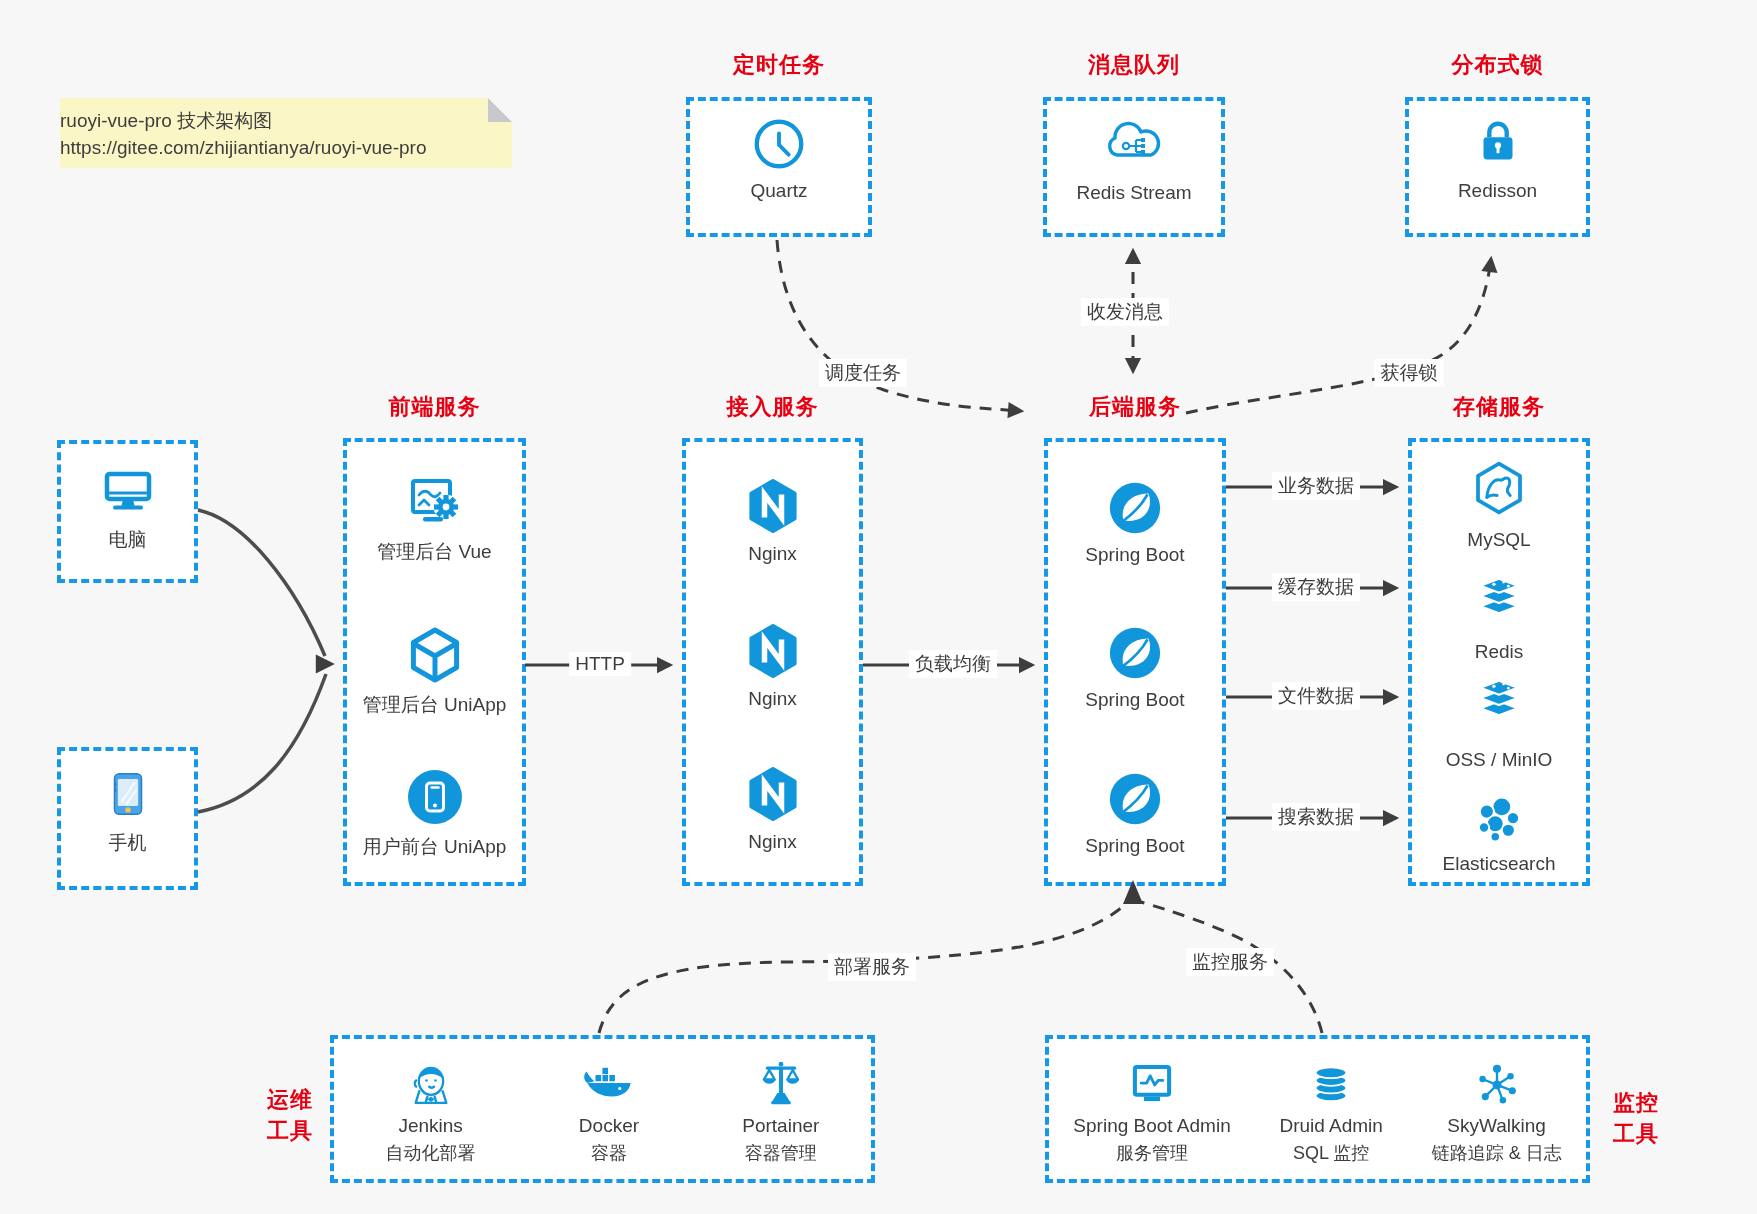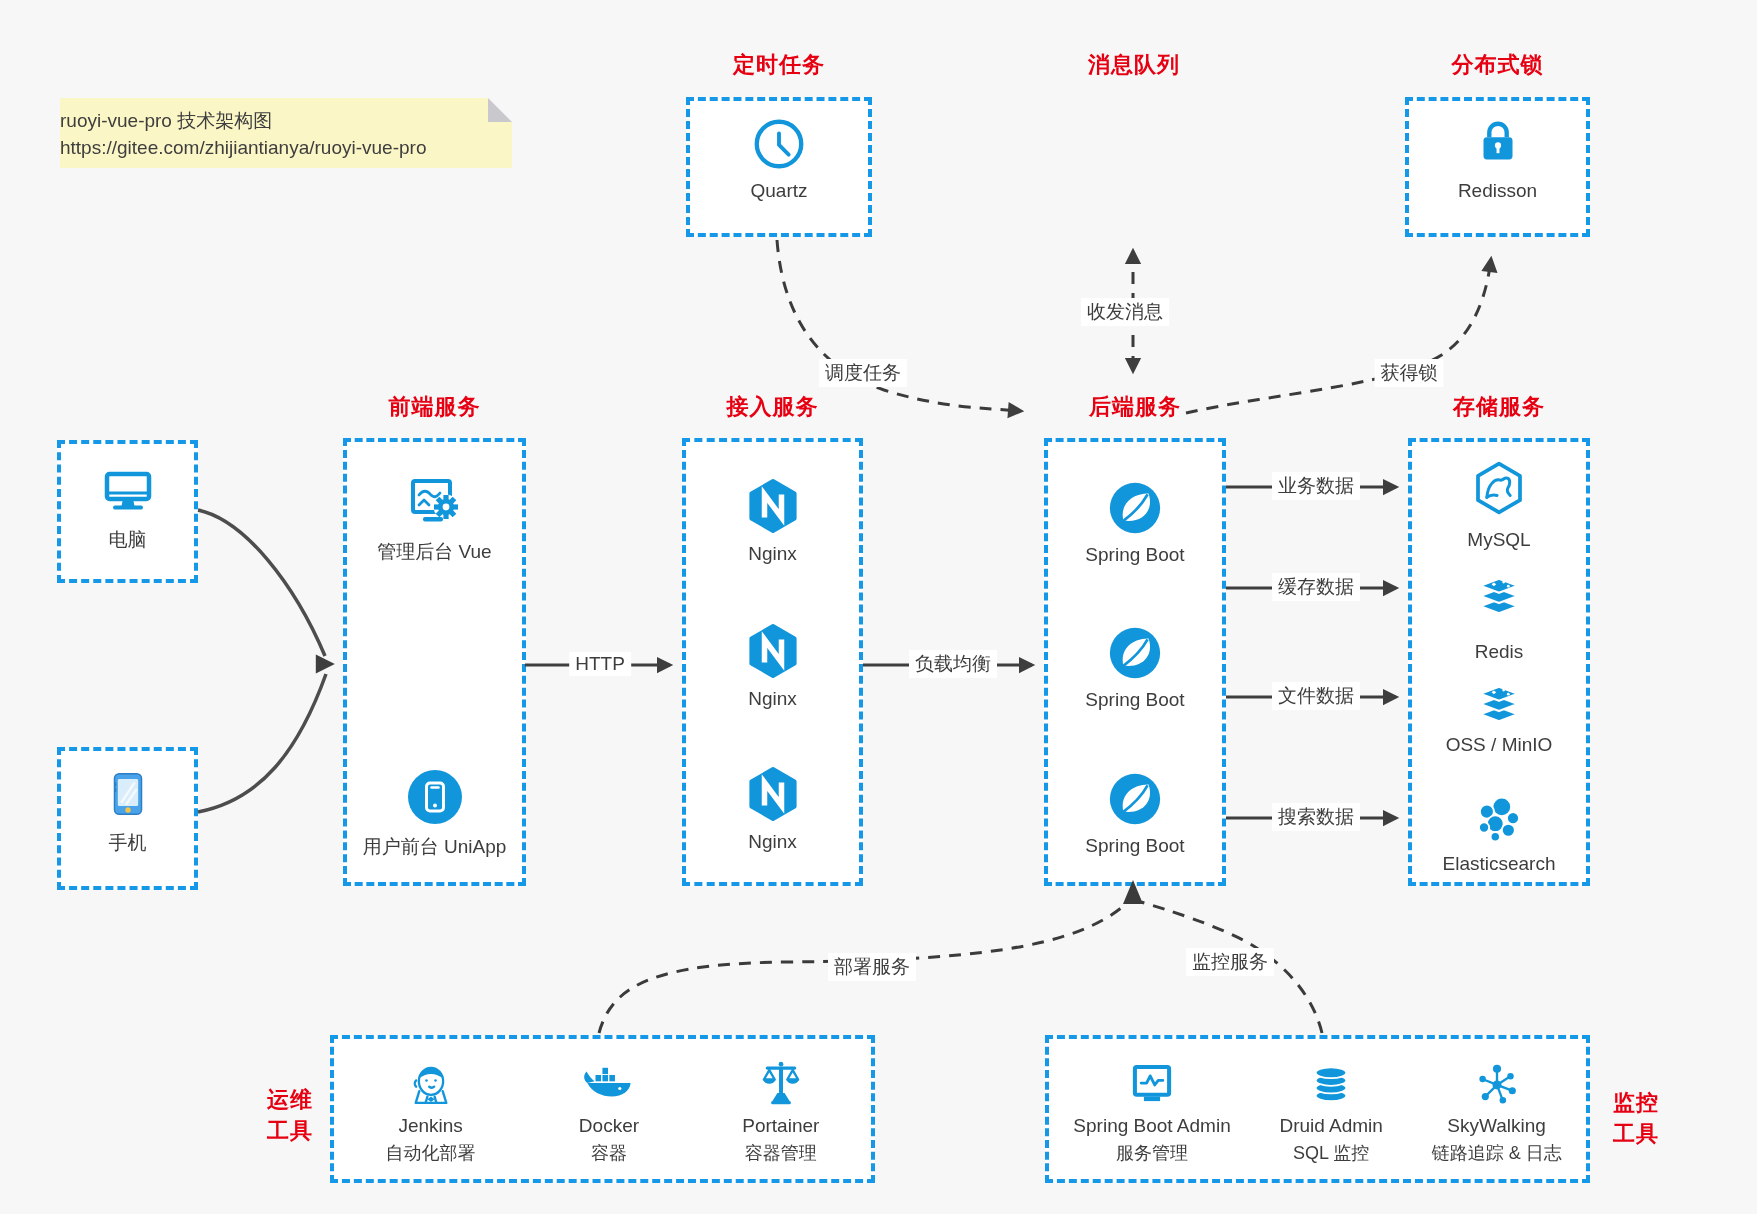--- a/index.html
+++ b/index.html
@@ -74,20 +74,33 @@
     <div class="item" style="top:14px;">
       <svg viewBox="-30 -30 60 60" width="58" height="58">
         <circle r="23" fill="none" stroke="#1296db" stroke-width="4.5"></circle>
         <path d="M0,-11 L0,1 L10,11" fill="none" stroke="#1296db" stroke-width="4" stroke-linecap="round" stroke-linejoin="round"></path>
       </svg>
       <div class="ilabel">Quartz</div>
     </div>
   </div>
 
   <div class="gtitle" style="left:1043px;top:50px;width:182px;">消息队列</div>
+  <div class="dbox" style="left:1043px;top:97px;width:182px;height:140px;">
+    <div class="item" style="top:14px;">
+      <svg viewBox="-30 -30 60 60" width="60" height="60">
+        <path d="M-17,10 A9,9 0 0 1 -19,-7 A13.5,13.5 0 0 1 7,-13 A10,10 0 0 1 17,10 Z" fill="none" stroke="#1296db" stroke-width="3.4" stroke-linejoin="round"></path>
+        <circle cx="-8" cy="1" r="3.2" fill="none" stroke="#1296db" stroke-width="2.2"></circle>
+        <path d="M-4.8,1 H2 M2,-5 V7 M2,-5 H7 M2,1 H7 M2,7 H7" fill="none" stroke="#1296db" stroke-width="2.2"></path>
+        <rect x="7" y="-7" width="4" height="4" fill="#1296db"></rect>
+        <rect x="7" y="-1" width="4" height="4" fill="#1296db"></rect>
+        <rect x="7" y="5" width="4" height="4" fill="#1296db"></rect>
+      </svg>
+      <div class="ilabel">Redis Stream</div>
+    </div>
+  </div>
 
   <div class="gtitle" style="left:1405px;top:50px;width:185px;">分布式锁</div>
   <div class="dbox" style="left:1405px;top:97px;width:185px;height:140px;">
     <div class="item" style="top:14px;">
       <svg viewBox="-30 -30 60 60" width="58" height="58">
         <path d="M-9,-7 V-12 A9,9 0 0 1 9,-12 V-7" fill="none" stroke="#1296db" stroke-width="4.5"></path>
         <rect x="-15" y="-7" width="30" height="23" rx="3.5" fill="#1296db"></rect>
         <circle cx="0" cy="1.5" r="3.2" fill="#fff"></circle>
         <rect x="-1.5" y="2.5" width="3" height="7" fill="#fff"></rect>
       </svg>
@@ -136,20 +149,27 @@
             <rect x="-2.6" y="-12" width="5.2" height="24" transform="rotate(90)"></rect>
             <rect x="-2.6" y="-12" width="5.2" height="24" transform="rotate(135)"></rect>
             <circle r="8"></circle>
           </g>
           <circle r="3.4" fill="#fff"></circle>
         </g>
         <rect x="-12" y="15" width="20" height="4.5" rx="2" fill="#1296db"></rect>
       </svg>
       <div class="ilabel">管理后台 Vue</div>
     </div>
+    <div class="item" style="top:183px;">
+      <svg viewBox="-30 -30 60 60" width="60" height="60">
+        <path d="M0,-25 L21.6,-12.5 V12.5 L0,25 L-21.6,12.5 V-12.5 Z" fill="none" stroke="#1296db" stroke-width="5" stroke-linejoin="round"></path>
+        <path d="M0,1 V23 M0,1 L-19,-10 M0,1 L19,-10" fill="none" stroke="#1296db" stroke-width="5" stroke-linecap="round"></path>
+      </svg>
+      <div class="ilabel">管理后台 UniApp</div>
+    </div>
     <div class="item" style="top:325px;">
       <svg viewBox="-30 -30 60 60" width="60" height="60">
         <circle r="27" fill="#1296db"></circle>
         <rect x="-8.5" y="-14" width="17" height="28" rx="3.5" fill="none" stroke="#fff" stroke-width="3"></rect>
         <path d="M-3.5,-9.5 H3.5" stroke="#fff" stroke-width="2.5" stroke-linecap="round"></path>
         <circle cx="0" cy="8.5" r="2" fill="#fff"></circle>
       </svg>
       <div class="ilabel">用户前台 UniApp</div>
     </div>
   </div>
@@ -223,21 +243,21 @@
           <path d="M-20,11 L0,3.5 L20,11 L0,18.5 Z" fill="#1296db" stroke="#fff" stroke-width="2.5"></path>
           <path d="M-20,0 L0,-7.5 L20,0 L0,7.5 Z" fill="#1296db" stroke="#fff" stroke-width="2.5"></path>
           <path d="M-20,-11 L0,-18.5 L20,-11 L0,-3.5 Z" fill="#1296db" stroke="#fff" stroke-width="2.5"></path>
           <path d="M-8,-12.5 l2.5,-2 2.5,2 -2.5,2 Z" fill="#fff"></path>
           <circle cx="5" cy="-15" r="1.5" fill="#fff"></circle>
           <circle cx="10" cy="-10.5" r="1.5" fill="#fff"></circle>
         </g>
       </svg>
       <div class="ilabel">Redis</div>
     </div>
-    <div class="item" style="top:234px;gap:2px;align-items:center;">
+    <div class="item" style="top:228px;gap:23px;align-items:center;">
       <svg viewBox="-30 -30 60 60" width="56" height="56">
         <g stroke-linejoin="round">
           <path d="M-20,11 L0,3.5 L20,11 L0,18.5 Z" fill="#1296db" stroke="#fff" stroke-width="2.5"></path>
           <path d="M-20,0 L0,-7.5 L20,0 L0,7.5 Z" fill="#1296db" stroke="#fff" stroke-width="2.5"></path>
           <path d="M-20,-11 L0,-18.5 L20,-11 L0,-3.5 Z" fill="#1296db" stroke="#fff" stroke-width="2.5"></path>
           <path d="M-8,-12.5 l2.5,-2 2.5,2 -2.5,2 Z" fill="#fff"></path>
           <circle cx="5" cy="-15" r="1.5" fill="#fff"></circle>
           <circle cx="10" cy="-10.5" r="1.5" fill="#fff"></circle>
         </g>
       </svg>

